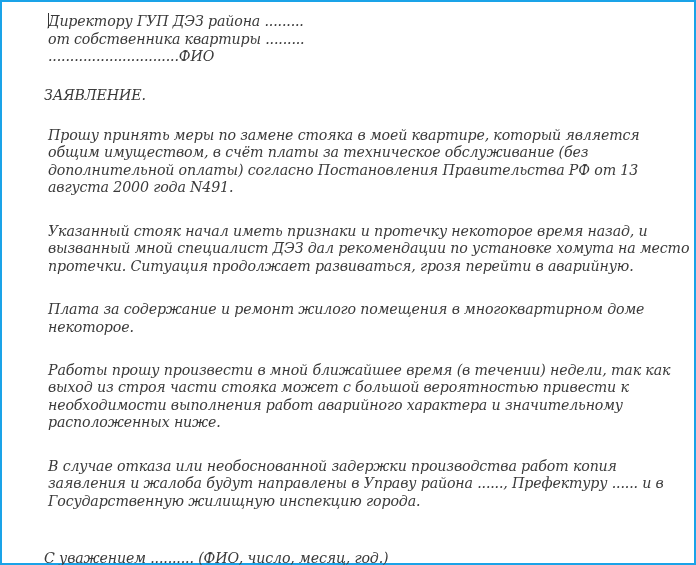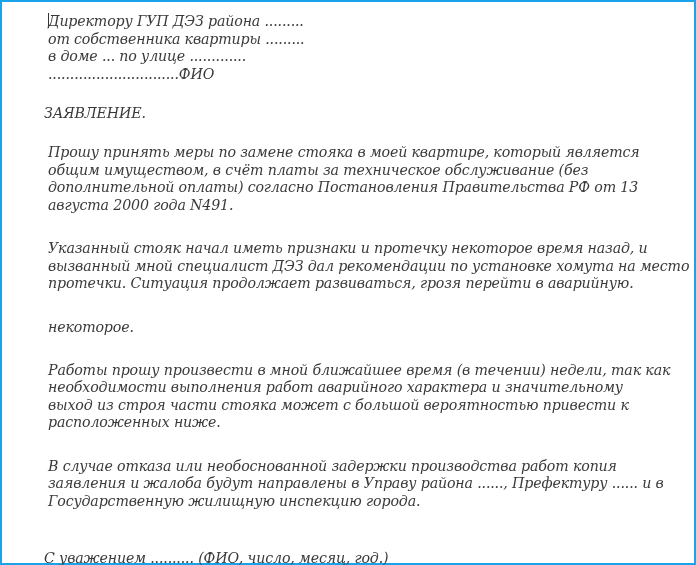--- a/index.html
+++ b/index.html
@@ -53,21 +53,20 @@
   </style>
 </head>
 <body>
 
 <div class="frame">
   <div class="doc">
 
     <div class="block">
       <p><span class="cursor"></span><span>Директору ГУП ДЭЗ района .........</span></p>
       <p>от собственника квартиры .........</p>
-      <p>в доме ... по улице .............</p>
       <p>..............................ФИО</p>
     </div>
 
     <div class="gap"></div>
 
     <p>ЗАЯВЛЕНИЕ.</p>
 
     <div class="gap"></div>
 
     <div class="block">
@@ -81,29 +80,30 @@
 
     <div class="block">
       <p>Указанный стояк начал иметь признаки и протечку некоторое время назад, и</p>
       <p>вызванный мной специалист ДЭЗ дал рекомендации по установке хомута на место</p>
       <p>протечки. Ситуация продолжает развиваться, грозя перейти в аварийную.</p>
     </div>
 
     <div class="gap"></div>
 
     <div class="block">
+      <p>Плата за содержание и ремонт жилого помещения в многоквартирном доме</p>
       <p>некоторое.</p>
     </div>
 
     <div class="gap"></div>
 
     <div class="block">
       <p>Работы прошу произвести в мной ближайшее время (в течении) недели, так как</p>
+      <p>выход из строя части стояка может с большой вероятностью привести к</p>
       <p>необходимости выполнения работ аварийного характера и значительному</p>
-      <p>выход из строя части стояка может с большой вероятностью привести к</p>
       <p>расположенных ниже.</p>
     </div>
 
     <div class="gap"></div>
 
     <div class="block">
       <p>В случае отказа или необоснованной задержки производства работ копия</p>
       <p>заявления и жалоба будут направлены в Управу района ......, Префектуру ...... и в</p>
       <p>Государственную жилищную инспекцию города.</p>
     </div>

